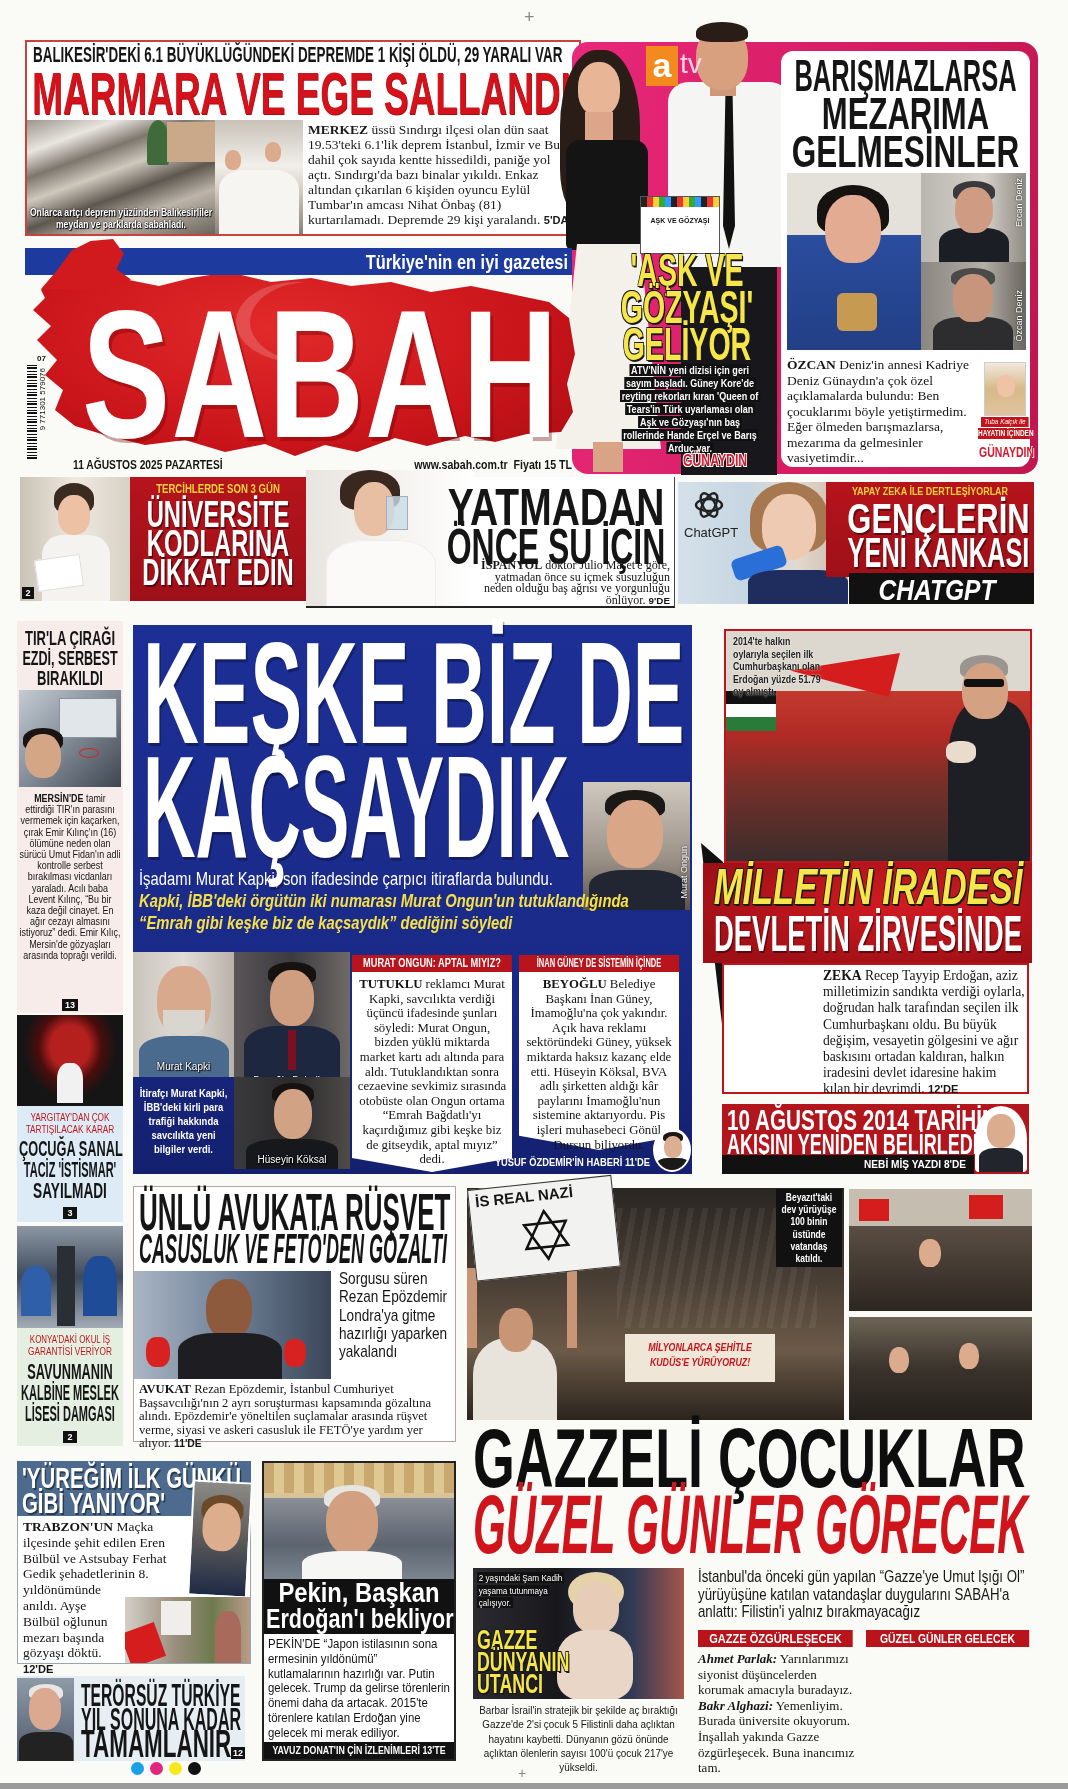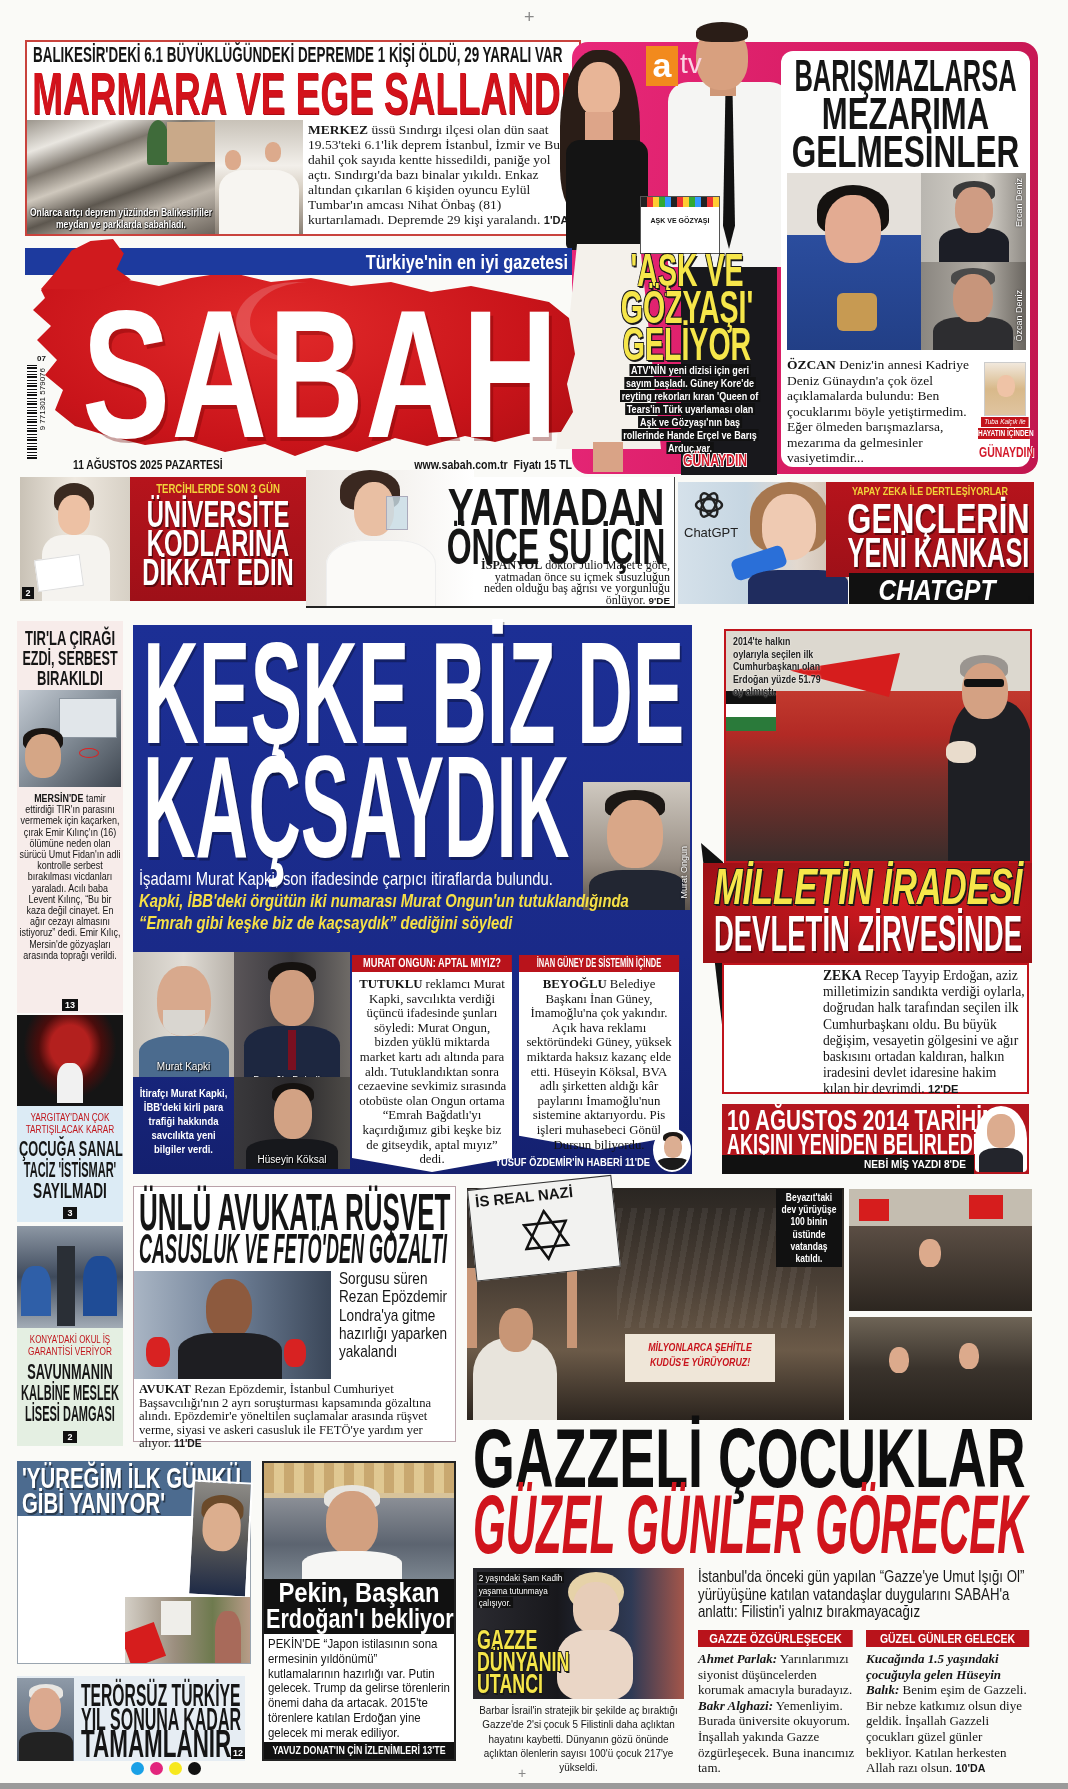--- a/index.html
+++ b/index.html
@@ -43,21 +43,21 @@
   <div class="a" style="left:140px;top:2px;width:48px;height:40px;background:#c9a989"></div>
 </div>
 <div class="ph" style="left:215px;top:120px;width:88px;height:114px;background:linear-gradient(180deg,#c8c2b8,#f2efea 40%,#d8d0c4 60%,#8a8075)">
   <div class="face" style="left:10px;top:30px;width:16px;height:20px"></div>
   <div class="face" style="left:50px;top:22px;width:16px;height:20px"></div>
   <div class="a" style="left:4px;top:50px;width:80px;height:64px;background:#f7f5f1;border-radius:30% 30% 0 0"></div>
 </div>
 <div class="k ctr cap" style="--w:186px;--sx:.86;left:28px;top:207px;font-size:10px;line-height:11.5px">Onlarca artçı deprem yüzünden Balıkesirliler meydan ve parklarda sabahladı.</div>
 <p class="k sf" style="--w:268px;left:308px;top:122px;font-size:13.5px;line-height:15px;color:#1a1a1a">
   <b>MERKEZ</b><span> üssü Sındırgı ilçesi olan dün saat 19.53'teki 6.1'lik deprem İstanbul, İzmir ve Bursa dahil çok sayıda kentte hissedildi, paniğe yol açtı. Sındırgı'da bazı binalar yıkıldı. Enkaz altından çıkarılan 6 kişiden oyuncu Eylül Tumbar'ın amcası Nihat Önbaş (81) kurtarılamadı. Depremde 29 kişi yaralandı.</span>
-  <span class="ref">1'DA</span>
+  <span class="ref">5'DA</span>
 </p>
 
 <div class="a" style="left:572px;top:42px;width:466px;height:432px;background:linear-gradient(100deg,#e8287a,#d71c62 55%,#c1164e);border-radius:16px"></div>
 <div class="ph" style="left:553px;top:22px;width:245px;height:453px;overflow:visible">
   <div class="hair" style="left:7px;top:28px;width:80px;height:170px;border-radius:45% 45% 30% 30%"></div>
   <div class="face" style="left:25px;top:40px;width:42px;height:54px;background:#e8b597"></div>
   <div class="a" style="left:32px;top:90px;width:28px;height:30px;background:#dda589"></div>
   <div class="a" style="left:13px;top:118px;width:82px;height:110px;background:#141414;border-radius:14px 14px 6px 6px"></div>
   <div class="a" style="left:3px;top:222px;width:105px;height:205px;background:#f4f1eb;clip-path:polygon(20% 0,80% 0,100% 100%,0 100%)"></div>
   <div class="a" style="left:40px;top:420px;width:30px;height:30px;background:#d9a386"></div>
@@ -364,38 +364,40 @@
 <div class="k ctr" style="--w:211px;--sx:.86;left:473px;top:1703px;font-size:11.5px;line-height:14.3px">Barbar İsrail'in stratejik bir şekilde aç bıraktığı Gazze'de 2'si çocuk 5 Filistinli daha açlıktan hayatını kaybetti. Dünyanın gözü önünde açlıktan ölenlerin sayısı 100'ü çocuk 217'ye yükseldi.</div>
 <div class="a" style="left:518px;top:1766px;font-size:14px;color:#888;line-height:1">+</div>
 
 <div class="k" style="--w:334px;--sx:.78;left:698px;top:1568px;font-size:17px;line-height:17.5px">İstanbul'da önceki gün yapılan “Gazze'ye Umut Işığı Ol” yürüyüşüne katılan vatandaşlar duygularını SABAH'a anlattı: Filistin'i yalnız bırakmayacağız</div>
 <div class="k redlbl" style="--w:155px;--sx:.85;left:698px;top:1630px;font-size:13px">GAZZE ÖZGÜRLEŞECEK</div>
 <div class="k redlbl" style="--w:163px;--sx:.8;left:866px;top:1630px;font-size:13px">GÜZEL GÜNLER GELECEK</div>
 <p class="k sf" style="--w:157px;left:698px;top:1651px;font-size:13px;line-height:15.6px">
   <b class="it">Ahmet Parlak:</b><span> Yarınlarımızı siyonist düşüncelerden korumak amacıyla buradayız.</span>
   <b class="it">Bakr Alghazi:</b><span> Yemenliyim. Burada üniversite okuyorum. İnşallah yakında Gazze özgürleşecek. Buna inancımız tam.</span>
 </p>
-<p class="k sf" style="--w:163px;left:866px;top:1651px;font-size:13px;line-height:15.6px">
-  <b class="it">Kucağında 1.5 yaşındaki çocuğuyla gelen Hüseyin Balık:</b><span> Benim eşim de Gazzeli. Bir nebze katkımız olsun diye geldik. İnşallah Gazzeli çocukları güzel günler bekliyor. Katılan herkesten Allah razı olsun.</span>
-  <span class="ref">10'DA</span>
-</p>
 
 <section class="a" style="left:17px;top:1461px;width:234px;height:203px;border:1px solid #9aa5b0;background:#fff"></section>
 <div class="a" style="left:17px;top:1461px;width:234px;height:55px;background:#4c6b8f"></div>
 <div class="k hd nw wsh" style="--w:224px;--sx:.68;left:22px;top:1463px;font-size:30px">'YÜREĞİM İLK GÜNKÜ</div>
 <div class="k hd nw wsh" style="--w:224px;--sx:.68;left:22px;top:1488px;font-size:30px">GİBİ YANIYOR'</div>
 <div class="ph" style="left:190px;top:1481px;width:60px;height:116px;border:2px solid #fff;transform:rotate(3deg);background:linear-gradient(180deg,#8c8a86,#5b5a58 50%,#1e2a46)">
   <div class="hair" style="left:8px;top:12px;width:42px;height:26px;background:#6b4a2a"></div>
   <div class="face" style="left:10px;top:20px;width:38px;height:48px;background:#dcae8e"></div>
 </div>
 <div class="ph" style="left:125px;top:1597px;width:125px;height:66px;background:linear-gradient(90deg,#d4cfc6,#9b8e7e 40%,#6e7a4e 70%,#b89c88)">
   <div class="a" style="left:0;top:30px;width:36px;height:36px;background:#d61d1d;transform:rotate(-20deg)"></div>
   <div class="a" style="left:36px;top:4px;width:30px;height:34px;background:#efeeea"></div>
   <div class="a" style="left:90px;top:14px;width:26px;height:52px;background:#a86a5a;border-radius:40% 40% 0 0"></div>
 </div>
+<p class="k sf" style="--w:228px;left:23px;top:1519px;font-size:13.5px;line-height:15.8px">
+  <span style="float:right;width:64px;height:78px"></span>
+  <span style="float:right;clear:right;width:128px;height:70px"></span>
+  <b>TRABZON'UN</b><span> Maçka ilçesinde şehit edilen Eren Bülbül ve Astsubay Ferhat Gedik şehadetlerinin 8. yıldönümünde anıldı. Ayşe Bülbül oğlunun mezarı başında gözyaşı döktü.</span>
+  <span class="ref">12'DE</span>
+</p>
 
 <section class="a" style="left:262px;top:1461px;width:194px;height:300px;border:2px solid #222;background:#fff"></section>
 <div class="ph" style="left:264px;top:1463px;width:190px;height:116px;background:linear-gradient(180deg,#d8c39a 0 30%,#8b8f96 30%,#5c6470 70%,#7b858f)">
   <div class="a" style="left:0;top:0;width:190px;height:30px;background:repeating-linear-gradient(90deg,#c9a870 0 10px,#e0c892 10px 20px)"></div>
   <div class="hair" style="left:60px;top:22px;width:56px;height:24px;background:#e7e5e0"></div>
   <div class="face" style="left:62px;top:28px;width:52px;height:64px;background:#d2a080"></div>
   <div class="a" style="left:38px;top:88px;width:100px;height:30px;background:#f6f6f4;border-radius:40% 40% 0 0"></div>
 </div>
 <div class="a" style="left:264px;top:1579px;width:190px;height:55px;background:#111"></div>
 <div class="k hd nw ctr" style="--w:186px;--sx:.88;left:266px;top:1580px;font-size:27px;color:#fff">Pekin, Başkan</div>

